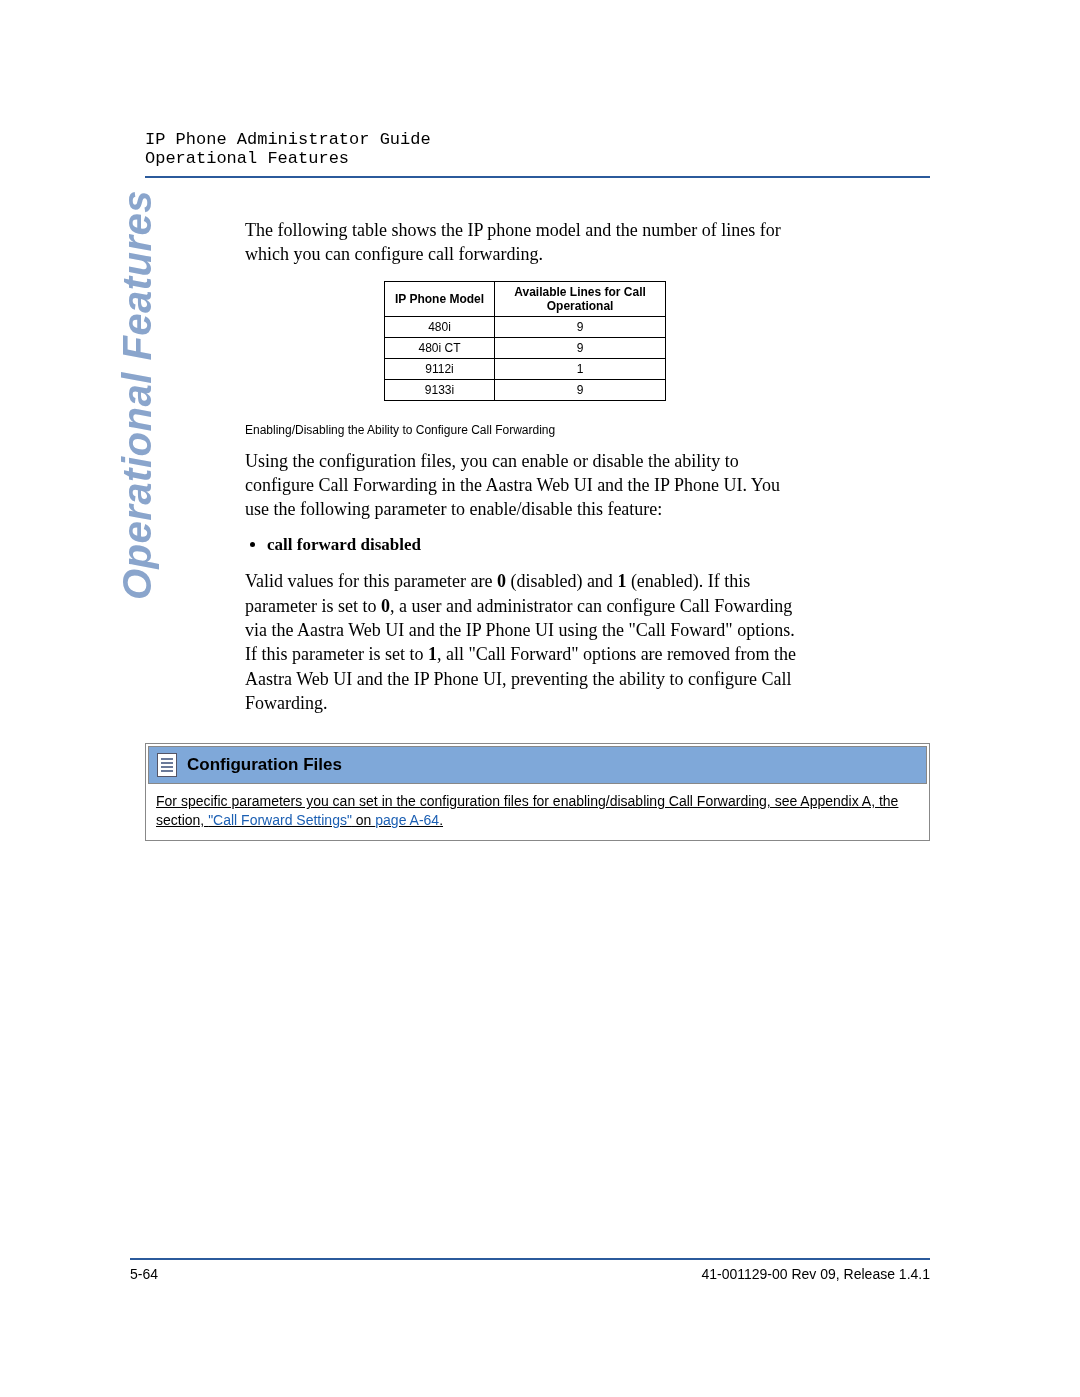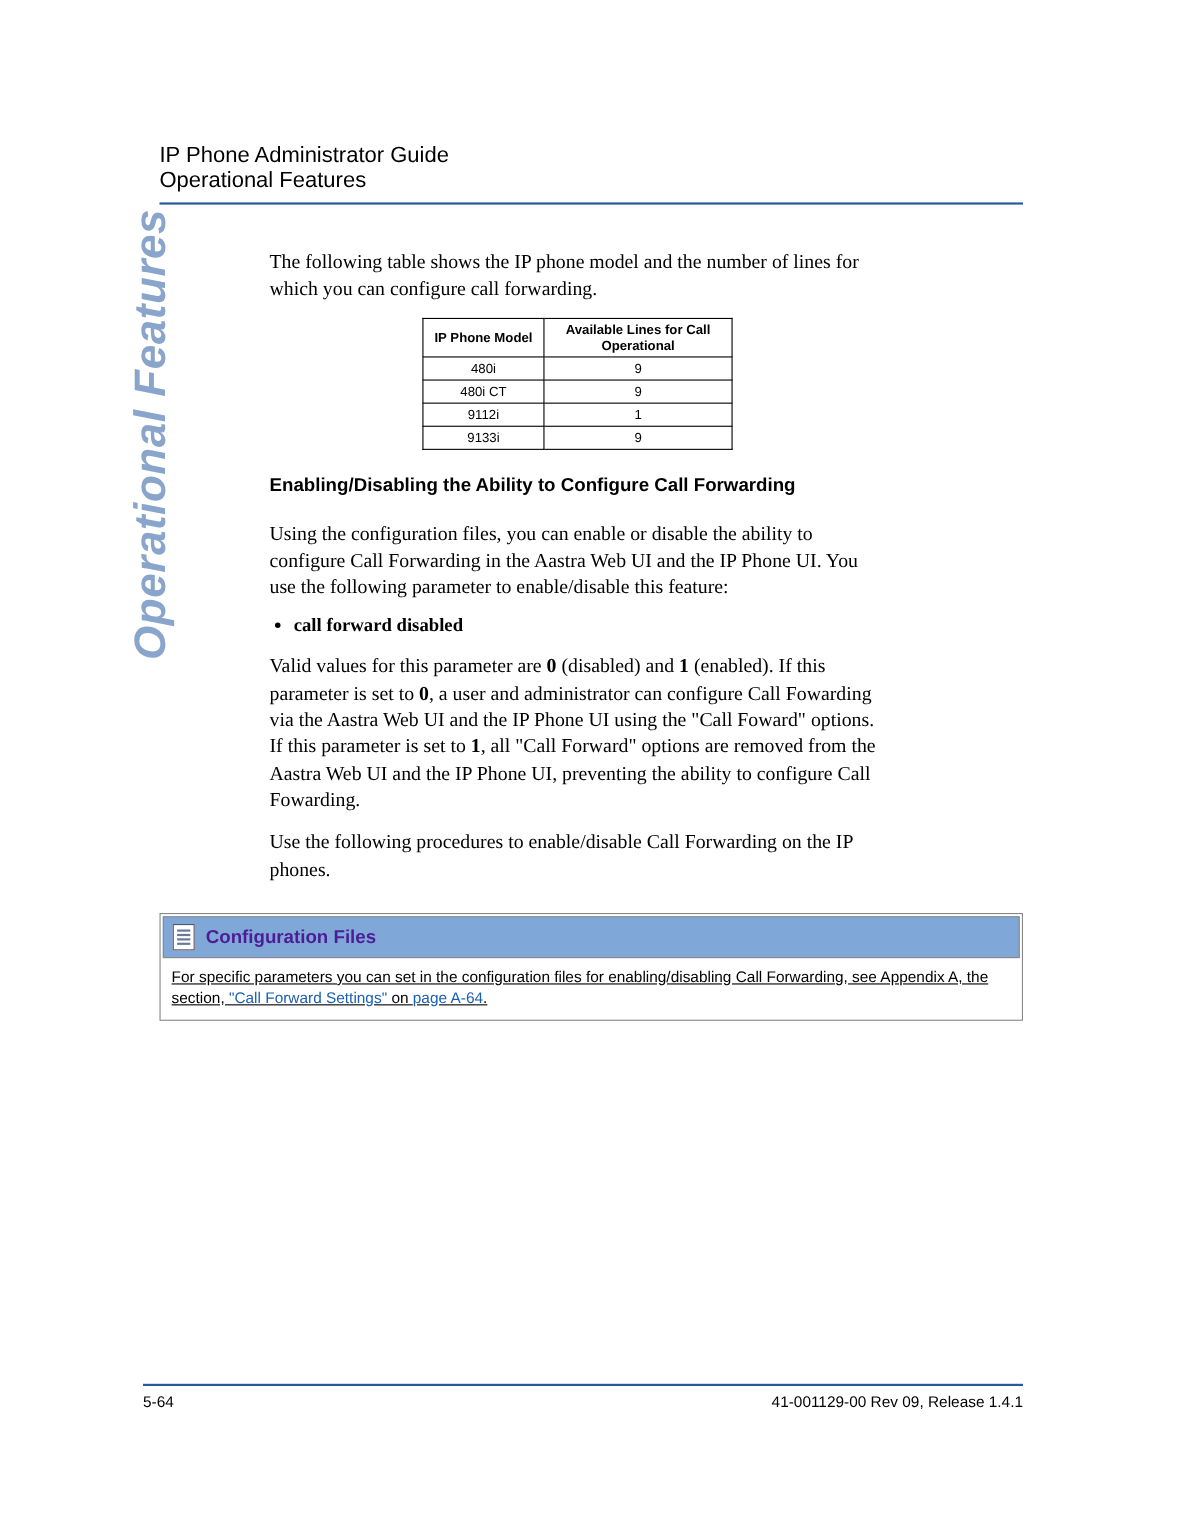--- a/index.html
+++ b/index.html
@@ -14,22 +14,22 @@
     position: relative;
     box-sizing: border-box;
   }
   .page {
     padding: 130px 150px 0 145px;
     position: relative;
     height: 100%;
     box-sizing: border-box;
   }
   .header-line1, .header-line2 {
-    font-family: Liberation Sans, sans-serif;
-    font-size: 20px;
+    font-family: Liberation Mono, monospace;
+    font-size: 17px;
     color: #000;
   }
   .header-rule {
     border: 0;
     border-top: 2px solid #2b5a9b;
     margin: 8px 0 0 0;
   }
   .side-label {
     position: absolute;
     left: 115px;
@@ -71,23 +71,23 @@
     text-align: center;
   }
   table.model-table td {
     text-align: center;
   }
   table.model-table td.center {
     text-align: center;
   }
   .subhead {
     font-family: Arial, Helvetica, sans-serif;
-    font-weight: bold;
-    font-size: 17px;
-    margin: 18px 0 22px 0;
+    font-weight: normal;
+    font-size: 12px;
+    margin: 18px 0 12px 0;
   }
   ul.bullets {
     margin: 6px 0 14px 22px;
     padding: 0;
   }
   ul.bullets li {
     font-family: "Times New Roman", Times, serif;
     font-weight: bold;
     font-size: 17px;
     margin-bottom: 6px;
@@ -117,21 +117,21 @@
     position: absolute;
     left: 3px; right: 3px; top: 4px;
     height: 2px;
     background: #6b7a99;
     box-shadow: 0 4px 0 #6b7a99, 0 8px 0 #6b7a99, 0 12px 0 #6b7a99;
   }
   .config-title {
     font-family: Arial, Helvetica, sans-serif;
     font-weight: bold;
     font-size: 17px;
-    color: #4c1d95;
+    color: #000000;
   }
   .config-body {
     font-family: Arial, Helvetica, sans-serif;
     font-size: 14px;
     padding: 6px 10px 10px 10px;
     line-height: 1.35;
     text-decoration: underline;
   }
   .link {
     color: #1b5fb3;
@@ -199,21 +199,20 @@
     <p class="para">Using the configuration files, you can enable or disable the ability to configure Call Forwarding in the Aastra Web UI and the IP Phone UI. You use the following parameter to enable/disable this feature:</p>
 
     <ul class="bullets">
       <li>call forward disabled</li>
     </ul>
 
     <p class="para">
       <span>Valid values for this parameter are </span><b>0</b><span> (disabled) and </span><b>1</b><span> (enabled). If this parameter is set to </span><b>0</b><span>, a user and administrator can configure Call Fowarding via the Aastra Web UI and the IP Phone UI using the "Call Foward" options. If this parameter is set to </span><b>1</b><span>, all "Call Forward" options are removed from the Aastra Web UI and the IP Phone UI, preventing the ability to configure Call Fowarding.</span>
     </p>
 
-    <p class="para">Use the following procedures to enable/disable Call Forwarding on the IP phones.</p>
   </div>
 
   <div class="config-box" style="margin-left:0;">
     <div class="config-title-bar">
       <span class="config-icon"></span>
       <span class="config-title">Configuration Files</span>
     </div>
     <div class="config-body">
       <span>For specific parameters you can set in the configuration files for enabling/disabling Call Forwarding, see Appendix A, the section, </span><span class="link">"Call Forward Settings"</span><span> on </span><span class="link">page A-64</span><span>.</span>
     </div>

